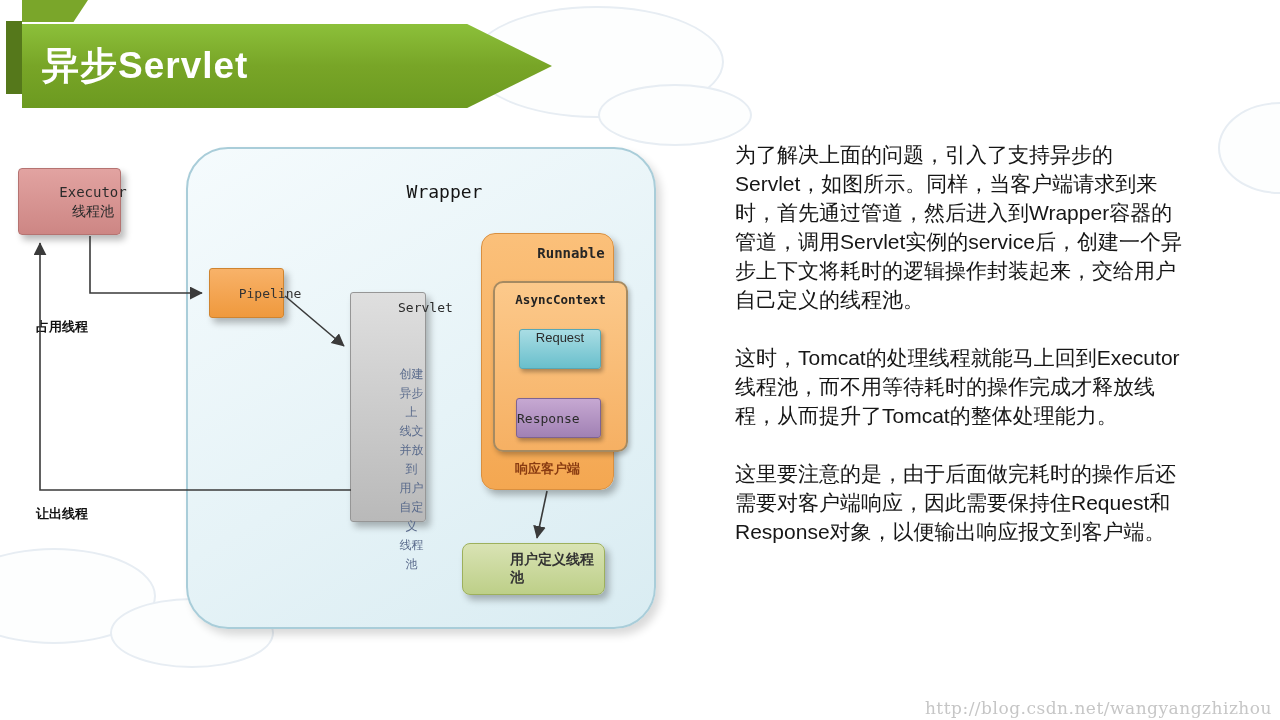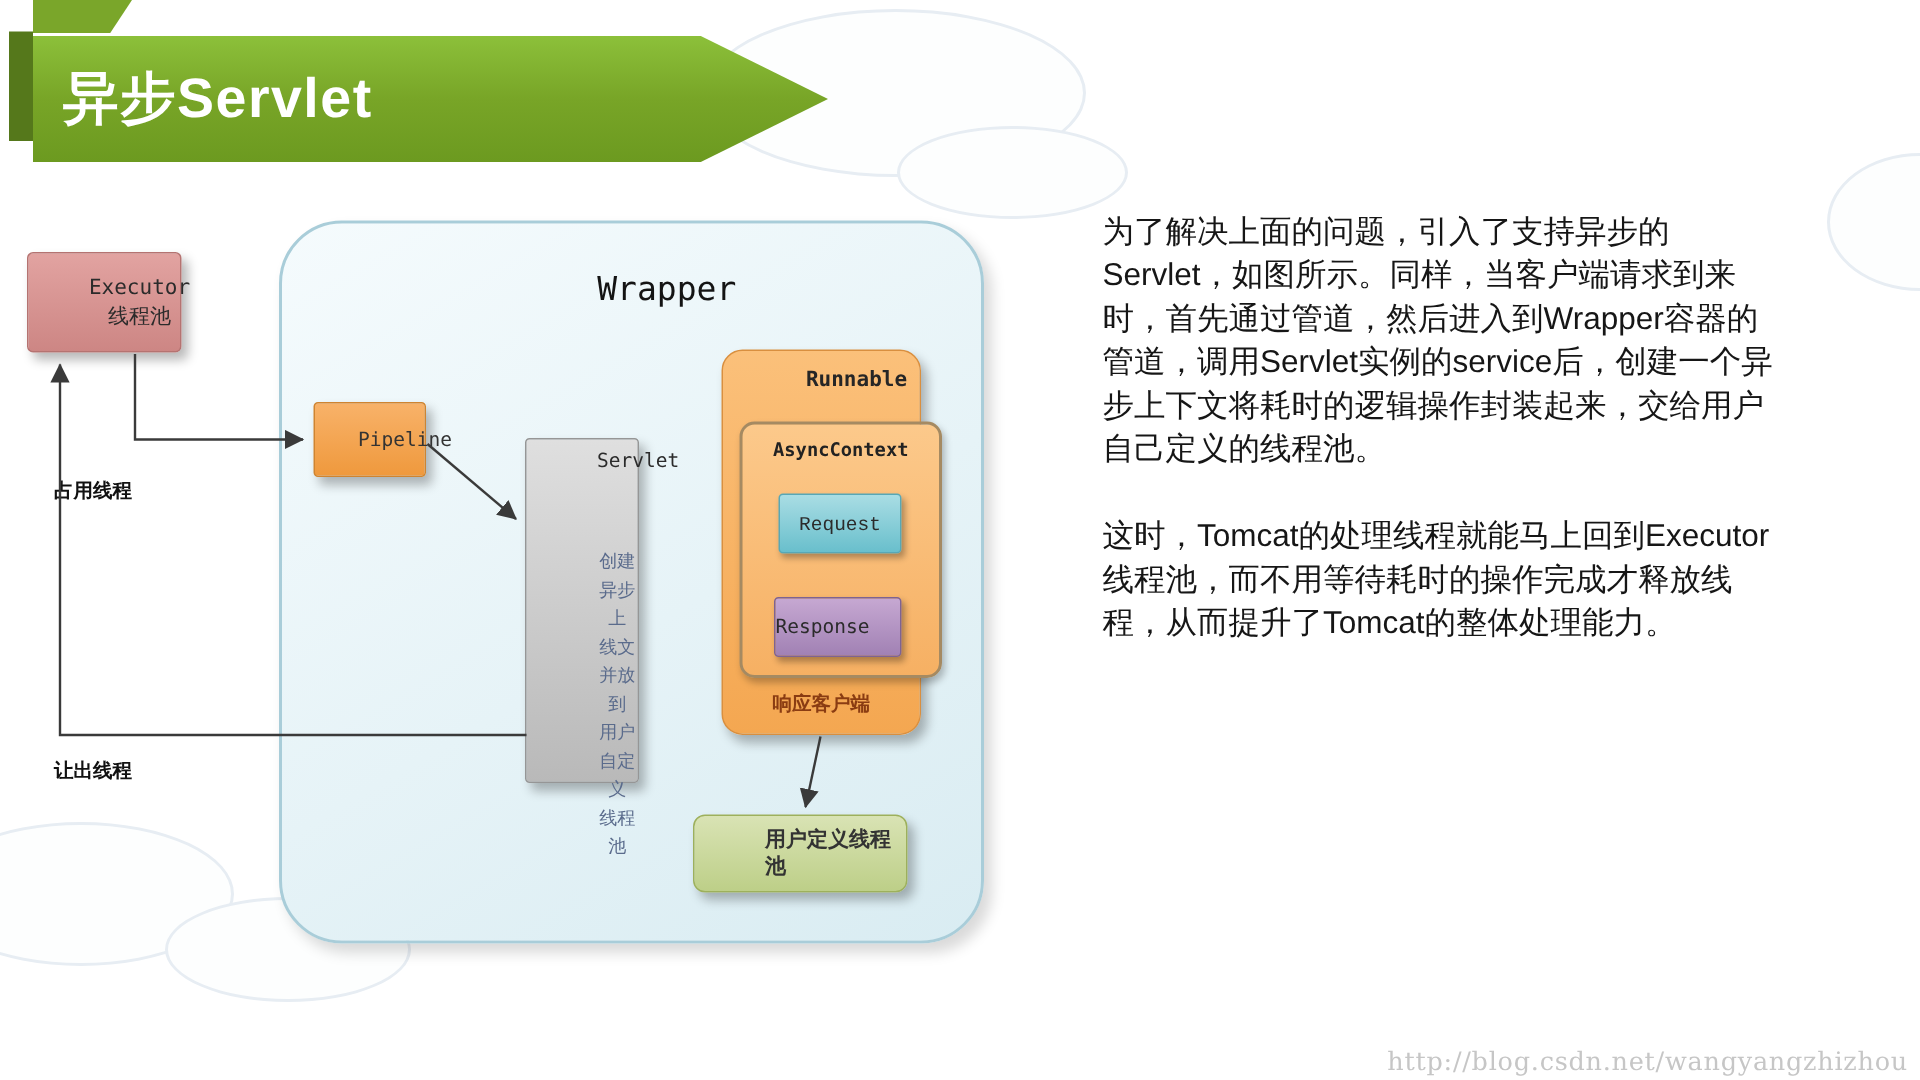--- a/index.html
+++ b/index.html
@@ -26,21 +26,21 @@
 
   .executor{left:18px;top:168px;width:103px;height:67px;border-radius:4px;
             background:linear-gradient(180deg,#e2a3a1,#cd8684);border:1px solid #b57371;
             display:flex;flex-direction:column;align-items:center;justify-content:center;
             font-family:"DejaVu Sans Mono", monospace;font-size:14px;color:#2b2b2b;line-height:19px;}
 
   .wrapper-box{left:186px;top:147px;width:470px;height:482px;border-radius:42px;
                background:linear-gradient(150deg,#f5fbfd 0%,#e6f3f7 55%,#d9ecf2 100%);
                border:2px solid #a9cdd9;box-shadow:5px 6px 9px rgba(0,0,0,0.15);}
   .wrapper-title{margin-top:32px;text-align:center;font-family:"DejaVu Sans Mono", monospace;
-                 font-size:22px;color:#141414;}
+                 font-size:18px;color:#141414;}
 
   .pipeline{left:209px;top:268px;width:75px;height:50px;border-radius:3px;
             background:linear-gradient(180deg,#f8b269,#ef993d);border:1px solid #cf8430;
             display:flex;align-items:center;justify-content:center;
             font-family:"DejaVu Sans Mono", monospace;font-size:13px;color:#333;}
 
   .servlet{left:350px;top:292px;width:76px;height:230px;border-radius:3px;
            background:linear-gradient(180deg,#dfdfdf,#b9b9b9);border:1px solid #969696;
            text-align:center;}
   .servlet-title{margin-top:7px;font-family:"DejaVu Sans Mono", monospace;font-size:13px;color:#2b2b2b;}
@@ -50,22 +50,22 @@
             background:linear-gradient(180deg,#fbc07a,#f4a751);border:1px solid #d98f3f;}
   .runnable-title{margin-top:11px;text-align:center;font-family:"DejaVu Sans Mono", monospace;
                   font-weight:bold;font-size:14px;color:#262626;}
   .async-context{position:absolute;left:11px;top:47px;width:131px;height:167px;border-radius:10px;
                  background:linear-gradient(180deg,#fcc98b,#f6b063);border:2px solid #a58a62;
                  box-shadow:2px 3px 5px rgba(0,0,0,0.25);}
   .ac-title{margin-top:9px;text-align:center;font-family:"DejaVu Sans Mono", monospace;
             font-weight:bold;font-size:12.5px;color:#222;}
   .request{position:absolute;left:24px;top:46px;width:80px;height:38px;border-radius:3px;
            background:linear-gradient(180deg,#a9dde4,#69bfcc);border:1px solid #58a7b5;
-           display:flex;align-items:center;justify-content:center;
-           font-family:Liberation Mono, monospace;font-size:13px;color:#2b2b2b;
+           display:flex;align-items:flex-start;justify-content:center;
+           font-family:Liberation Sans, sans-serif;font-size:13px;color:#2b2b2b;
            box-shadow:2px 3px 4px rgba(0,0,0,0.3);}
   .response{position:absolute;left:21px;top:115px;width:83px;height:38px;border-radius:3px;
             background:linear-gradient(180deg,#c6a8d2,#a181b4);border:1px solid #7e6392;
             display:flex;align-items:center;justify-content:flex-start;
             font-family:"DejaVu Sans Mono", monospace;font-size:13px;color:#2b2b2b;
             box-shadow:2px 3px 4px rgba(0,0,0,0.3);}
   .respond-label{position:absolute;left:0;right:0;bottom:11px;text-align:center;
                  font-size:13px;font-weight:bold;color:#8a3c12;}
 
   .user-pool{left:462px;top:543px;width:143px;height:52px;border-radius:8px;
@@ -161,17 +161,18 @@
     </defs>
     <path d="M90,236 L90,293 L202,293" fill="none" stroke="#3a3a3a" stroke-width="1.6" marker-end="url(#ah)"></path>
     <path d="M285,296 L344,346" fill="none" stroke="#3a3a3a" stroke-width="1.6" marker-end="url(#ah)"></path>
     <path d="M351,490 L40,490 L40,243" fill="none" stroke="#3a3a3a" stroke-width="1.6" marker-end="url(#ah)"></path>
     <path d="M547,491 L537,538" fill="none" stroke="#3a3a3a" stroke-width="1.6" marker-end="url(#ah)"></path>
   </svg>
 
   <div class="body-text">
     <p>为了解决上面的问题，引入了支持异步的Servlet，如图所示。同样，当客户端请求到来时，首先通过管道，然后进入到Wrapper容器的管道，调用Servlet实例的service后，创建一个异步上下文将耗时的逻辑操作封装起来，交给用户自己定义的线程池。</p>
     <p>这时，Tomcat的处理线程就能马上回到Executor线程池，而不用等待耗时的操作完成才释放线程，从而提升了Tomcat的整体处理能力。</p>
+    <p>这里要注意的是，由于后面做完耗时的操作后还需要对客户端响应，因此需要保持住Request和Response对象，以便输出响应报文到客户端。</p>
   </div>
 
   <div class="url-watermark">http://blog.csdn.net/wangyangzhizhou</div>
 
 </div>
 
 </body></html>

